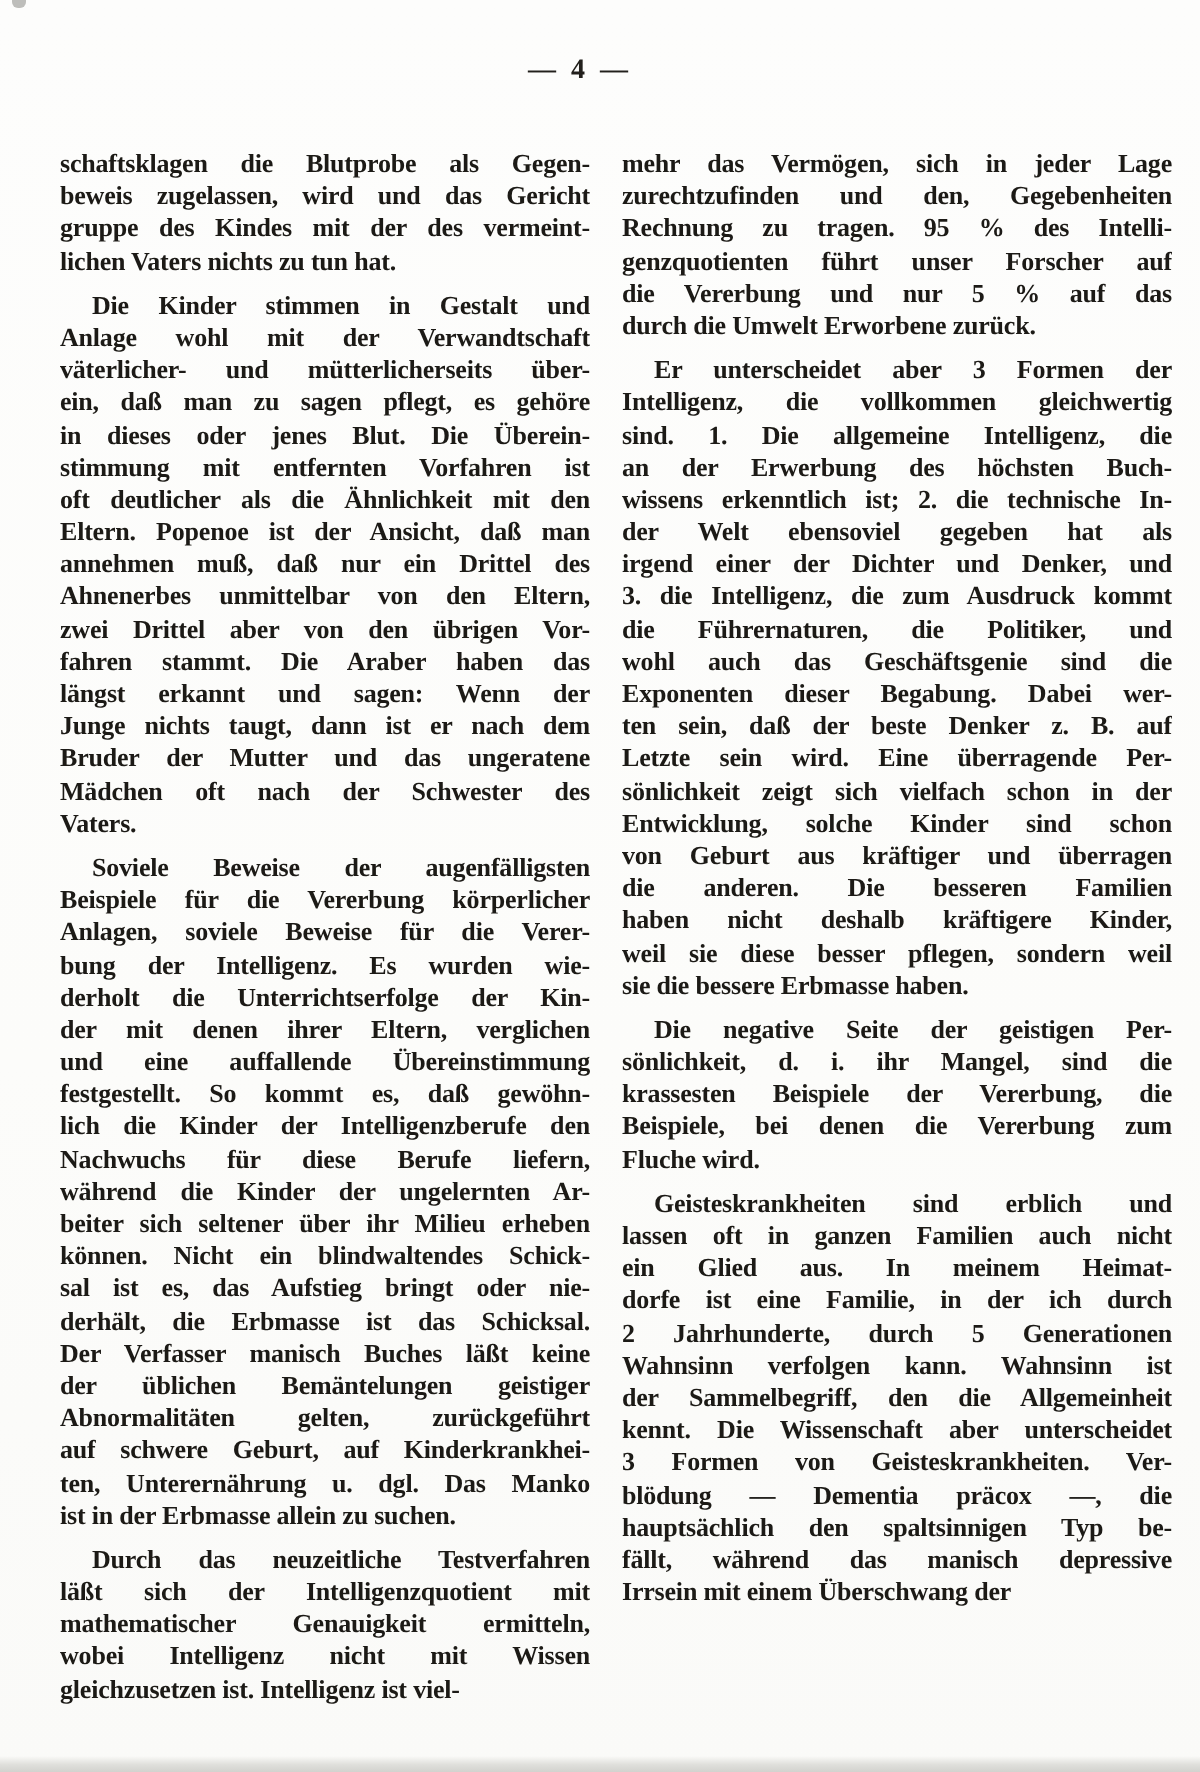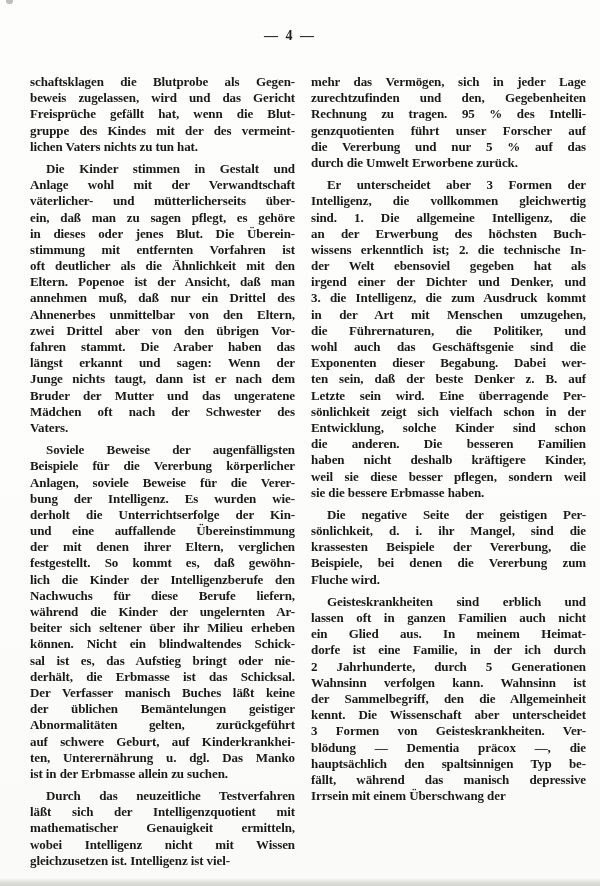--- a/index.html
+++ b/index.html
@@ -81,21 +81,20 @@
 <body>
 
 <div class="page">
   <div class="top-left-speck"></div>
   <div class="page-number">— 4 —</div>
   <div class="columns">
     <div class="column left">
         <div class="paragraph">
           <div class="line">schaftsklagen die Blutprobe als Gegen-</div>
           <div class="line">beweis zugelassen, wird und das Gericht</div>
-          <div class="line">Freisprüche gefällt hat, wenn die Blut-</div>
           <div class="line">gruppe des Kindes mit der des vermeint-</div>
           <div class="line para-end">lichen Vaters nichts zu tun hat.</div>
         </div>
         <div class="paragraph">
           <div class="line first-indent">Die Kinder stimmen in Gestalt und</div>
           <div class="line">Anlage wohl mit der Verwandtschaft</div>
           <div class="line">väterlicher- und mütterlicherseits über-</div>
           <div class="line">ein, daß man zu sagen pflegt, es gehöre</div>
           <div class="line">in dieses oder jenes Blut. Die Überein-</div>
           <div class="line">stimmung mit entfernten Vorfahren ist</div>
@@ -110,22 +109,22 @@
           <div class="line">Bruder der Mutter und das ungeratene</div>
           <div class="line">Mädchen oft nach der Schwester des</div>
           <div class="line para-end">Vaters.</div>
         </div>
         <div class="paragraph">
           <div class="line first-indent">Soviele Beweise der augenfälligsten</div>
           <div class="line">Beispiele für die Vererbung körperlicher</div>
           <div class="line">Anlagen, soviele Beweise für die Verer-</div>
           <div class="line">bung der Intelligenz. Es wurden wie-</div>
           <div class="line">derholt die Unterrichtserfolge der Kin-</div>
+          <div class="line">der mit denen ihrer Eltern, verglichen</div>
           <div class="line">und eine auffallende Übereinstimmung</div>
-          <div class="line">der mit denen ihrer Eltern, verglichen</div>
           <div class="line">festgestellt. So kommt es, daß gewöhn-</div>
           <div class="line">lich die Kinder der Intelligenzberufe den</div>
           <div class="line">Nachwuchs für diese Berufe liefern,</div>
           <div class="line">während die Kinder der ungelernten Ar-</div>
           <div class="line">beiter sich seltener über ihr Milieu erheben</div>
           <div class="line">können. Nicht ein blindwaltendes Schick-</div>
           <div class="line">sal ist es, das Aufstieg bringt oder nie-</div>
           <div class="line">derhält, die Erbmasse ist das Schicksal.</div>
           <div class="line">Der Verfasser manisch Buches läßt keine</div>
           <div class="line">der üblichen Bemäntelungen geistiger</div>
@@ -153,28 +152,28 @@
         </div>
         <div class="paragraph">
           <div class="line first-indent">Er unterscheidet aber 3 Formen der</div>
           <div class="line">Intelligenz, die vollkommen gleichwertig</div>
           <div class="line">sind. 1. Die allgemeine Intelligenz, die</div>
           <div class="line">an der Erwerbung des höchsten Buch-</div>
           <div class="line">wissens erkenntlich ist; 2. die technische In-</div>
           <div class="line">der Welt ebensoviel gegeben hat als</div>
           <div class="line">irgend einer der Dichter und Denker, und</div>
           <div class="line">3. die Intelligenz, die zum Ausdruck kommt</div>
-          <div class="line">in der Art mit Menschen umzugehen,</div>
           <div class="line">die Führernaturen, die Politiker, und</div>
           <div class="line">wohl auch das Geschäftsgenie sind die</div>
           <div class="line">Exponenten dieser Begabung. Dabei wer-</div>
           <div class="line">ten sein, daß der beste Denker z. B. auf</div>
           <div class="line">Letzte sein wird. Eine überragende Per-</div>
           <div class="line">sönlichkeit zeigt sich vielfach schon in der</div>
           <div class="line">Entwicklung, solche Kinder sind schon</div>
+          <div class="line">von Geburt aus kräftiger und überragen</div>
           <div class="line">die anderen. Die besseren Familien</div>
           <div class="line">haben nicht deshalb kräftigere Kinder,</div>
           <div class="line">weil sie diese besser pflegen, sondern weil</div>
           <div class="line para-end">sie die bessere Erbmasse haben.</div>
         </div>
         <div class="paragraph">
           <div class="line first-indent">Die negative Seite der geistigen Per-</div>
           <div class="line">sönlichkeit, d. i. ihr Mangel, sind die</div>
           <div class="line">krassesten Beispiele der Vererbung, die</div>
           <div class="line">Beispiele, bei denen die Vererbung zum</div>

